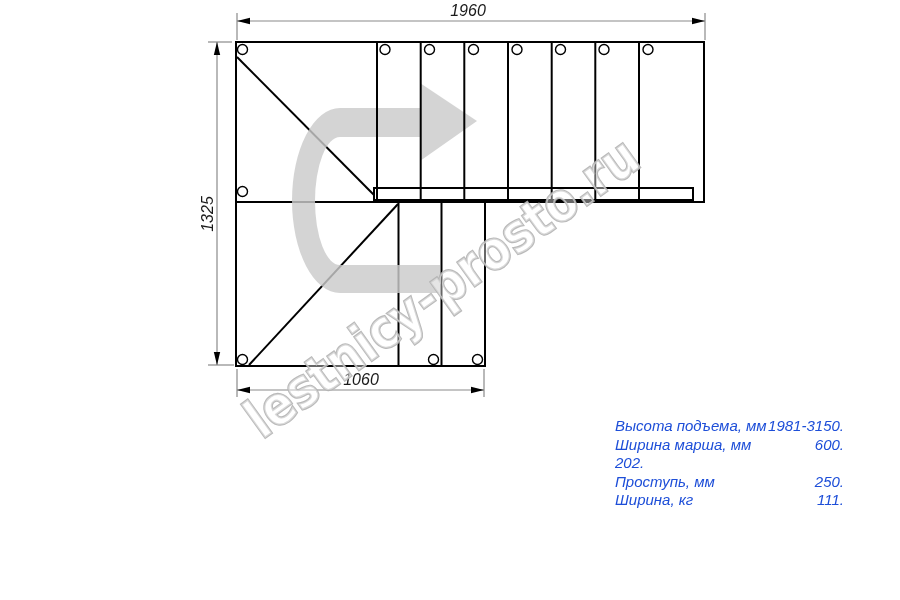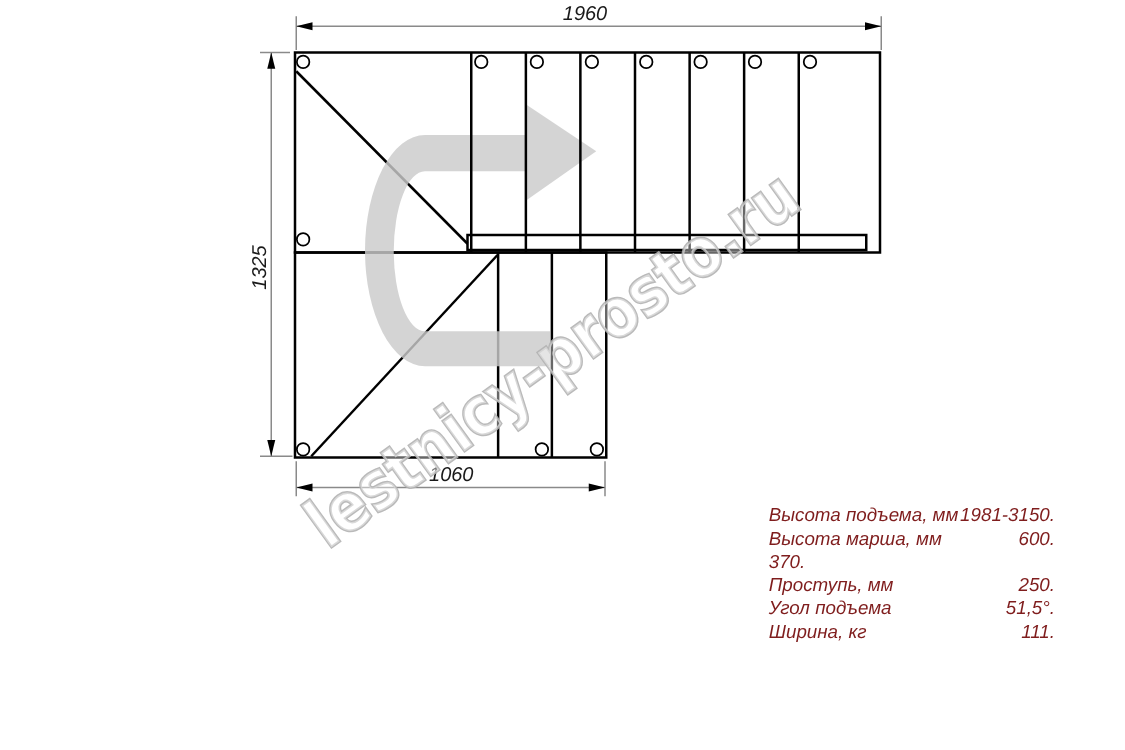--- a/index.html
+++ b/index.html
@@ -2,22 +2,22 @@
 <html><head>
 <meta charset="utf-8">
 <style>
   html,body{margin:0;padding:0;background:#ffffff;}
   body{width:900px;height:600px;position:relative;overflow:hidden;
        font-family:"Liberation Sans",sans-serif;}
   .canvas{position:absolute;left:0;top:0;width:900px;height:600px;}
   svg text{font-family:"Liberation Sans",sans-serif;}
   .dim-text{font-style:italic;font-size:16px;fill:#1a1a1a;}
   .watermark{font-family:"DejaVu Sans",sans-serif;font-weight:bold;}
-  .specs{position:absolute;left:615px;top:404px;width:229px;
-         font-style:italic;font-size:15px;color:#7f1d1d;}
+  .specs{position:absolute;left:615px;top:417px;width:229px;
+         font-style:italic;font-size:15px;color:#1d4ed8;}
   .spec-row{display:flex;justify-content:space-between;line-height:18.6px;white-space:nowrap;}
   .spec-label{text-align:left;}
   .spec-value{text-align:right;}
 </style>
 </head>
 <body>
 
 <svg class="canvas" viewBox="0 0 900 600">
 
   <g stroke="#8a8a8a" stroke-width="1.2" fill="none">
@@ -86,31 +86,27 @@
 
   <text class="watermark" transform="translate(262 440) rotate(-35.8)" font-size="54" textLength="470" lengthAdjust="spacingAndGlyphs" fill="rgba(255,255,255,0.45)" stroke="#b3b3b3" stroke-width="2.4" paint-order="stroke" opacity="0.9">lestnicy-prosto.ru</text>
 </svg>
 
 <div class="specs">
   <div class="spec-row">
     <span class="spec-label">Высота подъема, мм</span>
     <span class="spec-value">1981-3150.</span>
   </div>
   <div class="spec-row">
-    <span class="spec-label">Высота марша, мм</span>
+    <span class="spec-label">Ширина марша, мм</span>
     <span class="spec-value">600.</span>
   </div>
   <div class="spec-row">
-    <span class="spec-value">370.</span>
+    <span class="spec-value">202.</span>
   </div>
   <div class="spec-row">
     <span class="spec-label">Проступь, мм</span>
     <span class="spec-value">250.</span>
-  </div>
-  <div class="spec-row">
-    <span class="spec-label">Угол подъема</span>
-    <span class="spec-value">51,5°.</span>
   </div>
   <div class="spec-row">
     <span class="spec-label">Ширина, кг</span>
     <span class="spec-value">111.</span>
   </div>
 </div>
 
 </body></html>

